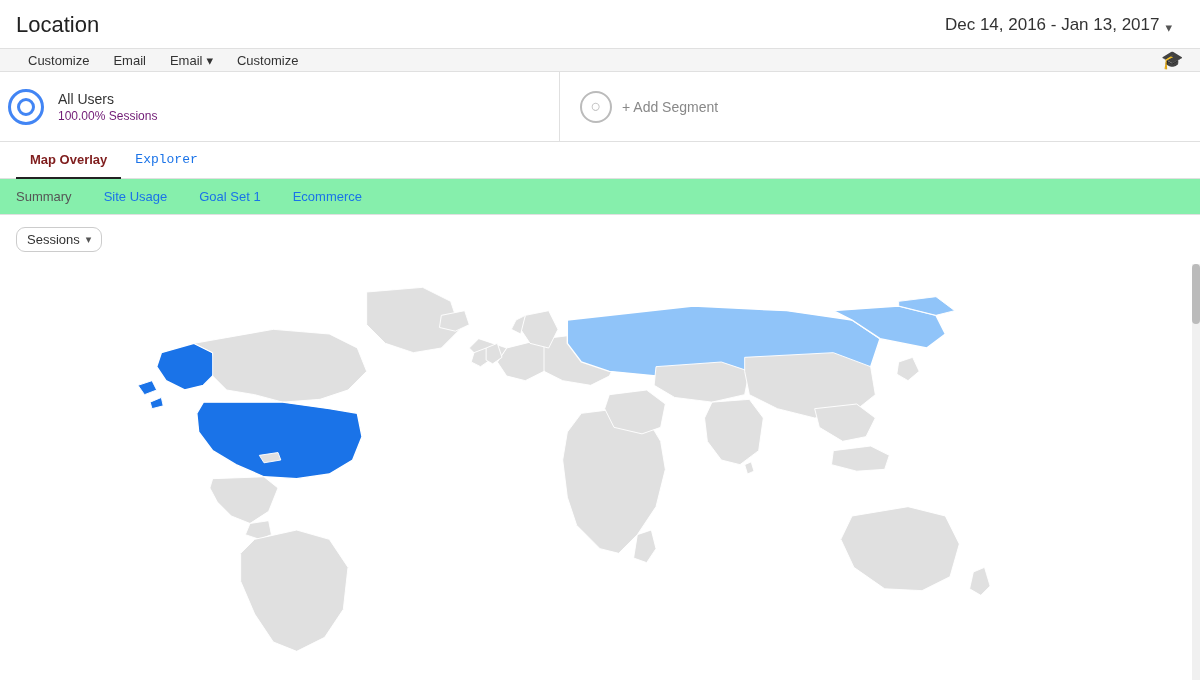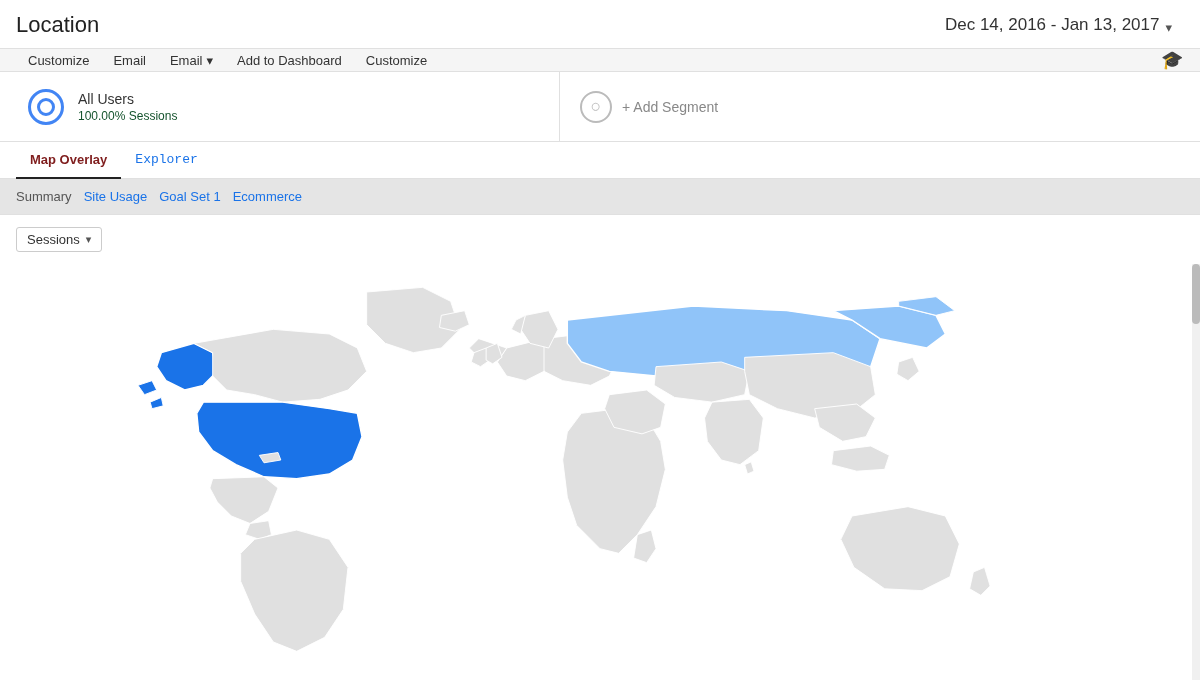--- a/index.html
+++ b/index.html
@@ -71,21 +71,21 @@
     
     .segments-bar {
       display: flex;
       border-bottom: 1px solid #e0e0e0;
       background: #fff;
       min-height: 70px;
     }
     .segment-item {
       display: flex;
       align-items: center;
-      padding: 12px 28px;
+      padding: 12px 8px;
       border-right: 1px solid #e0e0e0;
       flex: 0 0 560px;
       gap: 14px;
     }
     .segment-icon {
       width: 36px;
       height: 36px;
       border-radius: 50%;
       border: 3px solid #4285f4;
       display: flex;
@@ -100,21 +100,21 @@
       border: 3px solid #4285f4;
     }
     .segment-info {}
     .segment-name {
       font-size: 14px;
       font-weight: 500;
       color: #333;
     }
     .segment-sub {
       font-size: 12px;
-      color: #14532d;
+      color: #701a75;
       margin-top: 2px;
     }
     .add-segment {
       display: flex;
       align-items: center;
       padding: 12px 20px;
       flex: 1;
       gap: 10px;
       cursor: pointer;
     }
@@ -161,22 +161,22 @@
       border-bottom: 2px solid transparent;
       font-family: Liberation Mono, monospace;
     }
 
     
     .sub-tabs {
       display: flex;
       align-items: center;
       padding: 8px 16px;
       border-bottom: 1px solid #e0e0e0;
-      gap: 12px;
-      background: #e5e5e5;
+      gap: 32px;
+      background: #86efac;
     }
     .sub-tab {
       font-size: 13px;
       cursor: pointer;
       color: #1a73e8;
       padding: 2px 0;
     }
     .sub-tab.active {
       color: #555;
       cursor: default;
@@ -184,21 +184,21 @@
 
     
     .metric-selector {
       padding: 12px 16px;
       background: #fff;
     }
     .metric-dropdown {
       display: flex;
       align-items: center;
       border: 1px solid #ccc;
-      border-radius: 3px;
+      border-radius: 9px;
       padding: 4px 10px;
       font-size: 13px;
       cursor: pointer;
       background: #fff;
       gap: 6px;
       width: fit-content;
     }
     .metric-dropdown-arrow {
       font-size: 11px;
       color: #555;
@@ -248,21 +248,20 @@
 </div>
 
 <div class="toolbar">
   <div class="toolbar-left">
     <button class="toolbar-btn">Customize</button>
     <button class="toolbar-btn">Email</button>
     <button class="toolbar-btn">
       <span>Email</span>
       <span>▾</span>
     </button>
-    <button class="toolbar-btn">Add to Dashboard</button>
     <button class="toolbar-btn">Customize</button>
   </div>
   <div class="toolbar-right">
     <span class="mortarboard-icon">🎓</span>
   </div>
 </div>
 
 <div class="segments-bar">
   <div class="segment-item">
     <div class="segment-icon">

